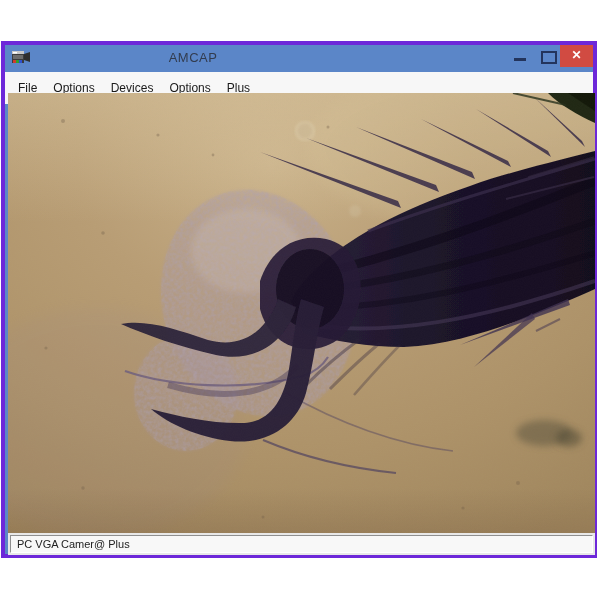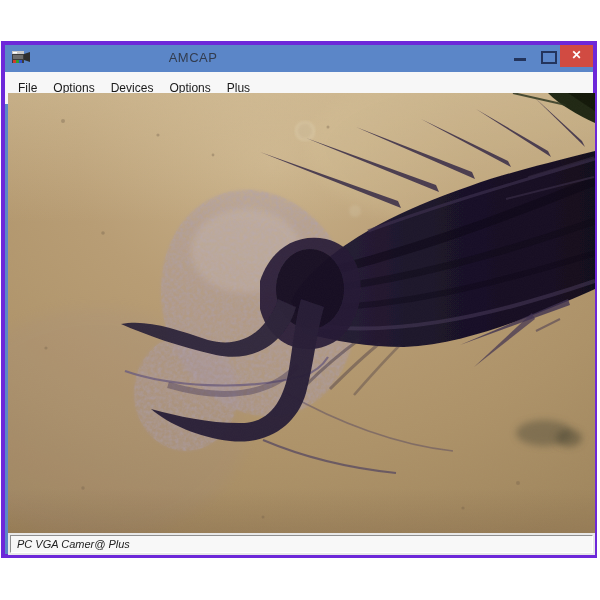--- a/index.html
+++ b/index.html
@@ -41,21 +41,21 @@
   .video svg{display:block;width:100%;height:100%;}
   
   .statusbar{
     position:absolute;left:3px;top:488px;width:587px;height:22px;background:#e8e8e8;
     box-sizing:border-box;padding:2px;
   }
   .status-field{
     width:100%;height:100%;box-sizing:border-box;background:#f8f8f8;
     border-top:1px solid #8f8f8f;border-left:1px solid #8f8f8f;
     border-bottom:1px solid #ffffff;border-right:1px solid #ffffff;
-    font-size:11px;color:#222;padding:2px 0 0 6px;white-space:nowrap;overflow:hidden;font-style:italic;
+    font-size:11px;color:#222;padding:2px 0 0 6px;white-space:nowrap;overflow:hidden;
   }
 </style>
 </head>
 <body>
 
 <div class="window">
 
   <div class="titlebar">
     <svg class="app-icon" viewBox="0 0 20 19">
       <rect x="1" y="3" width="12" height="12" fill="#3c3c3c"></rect>

